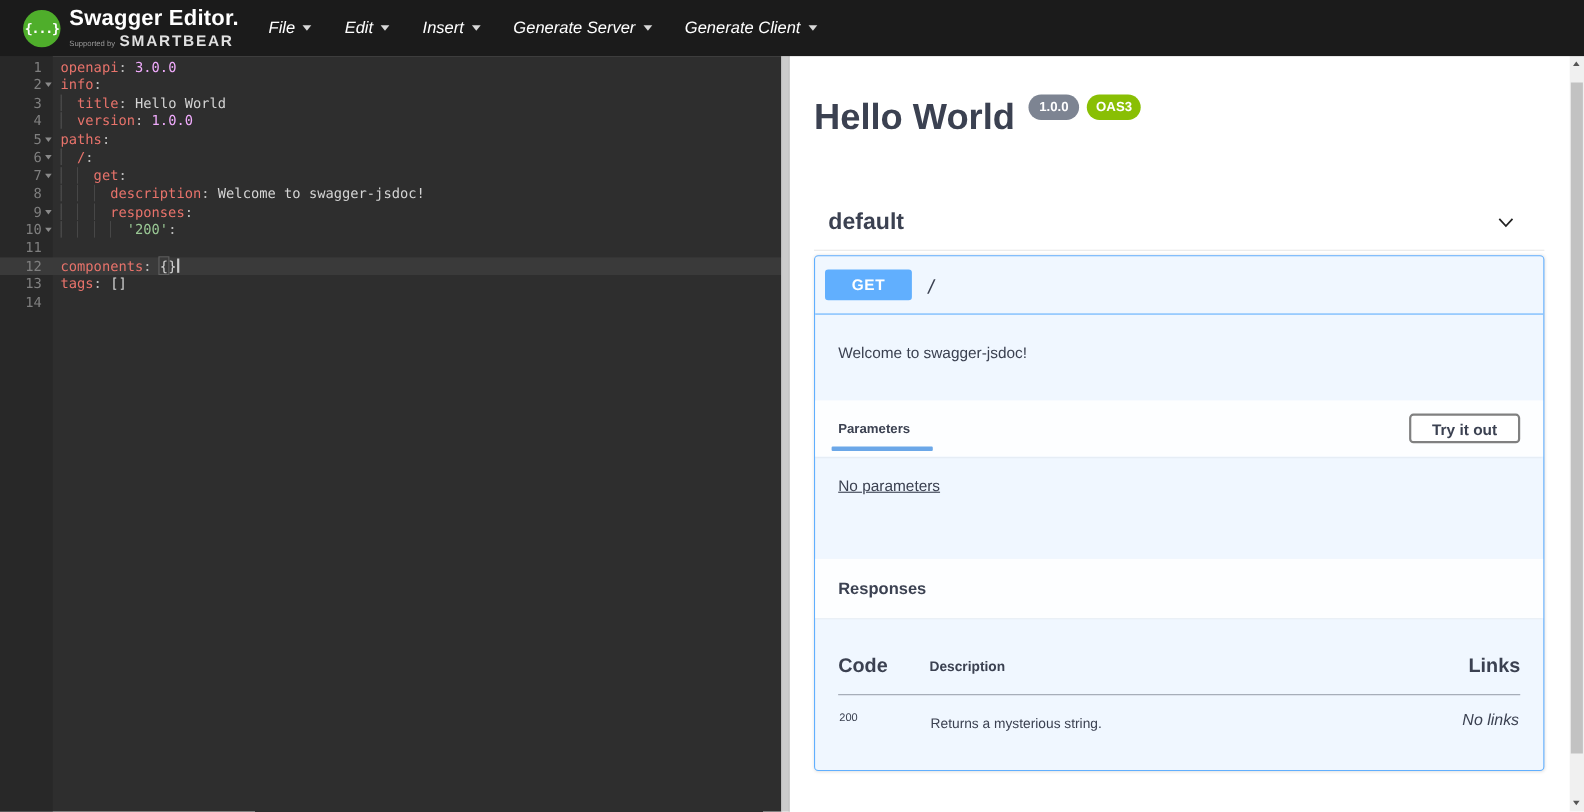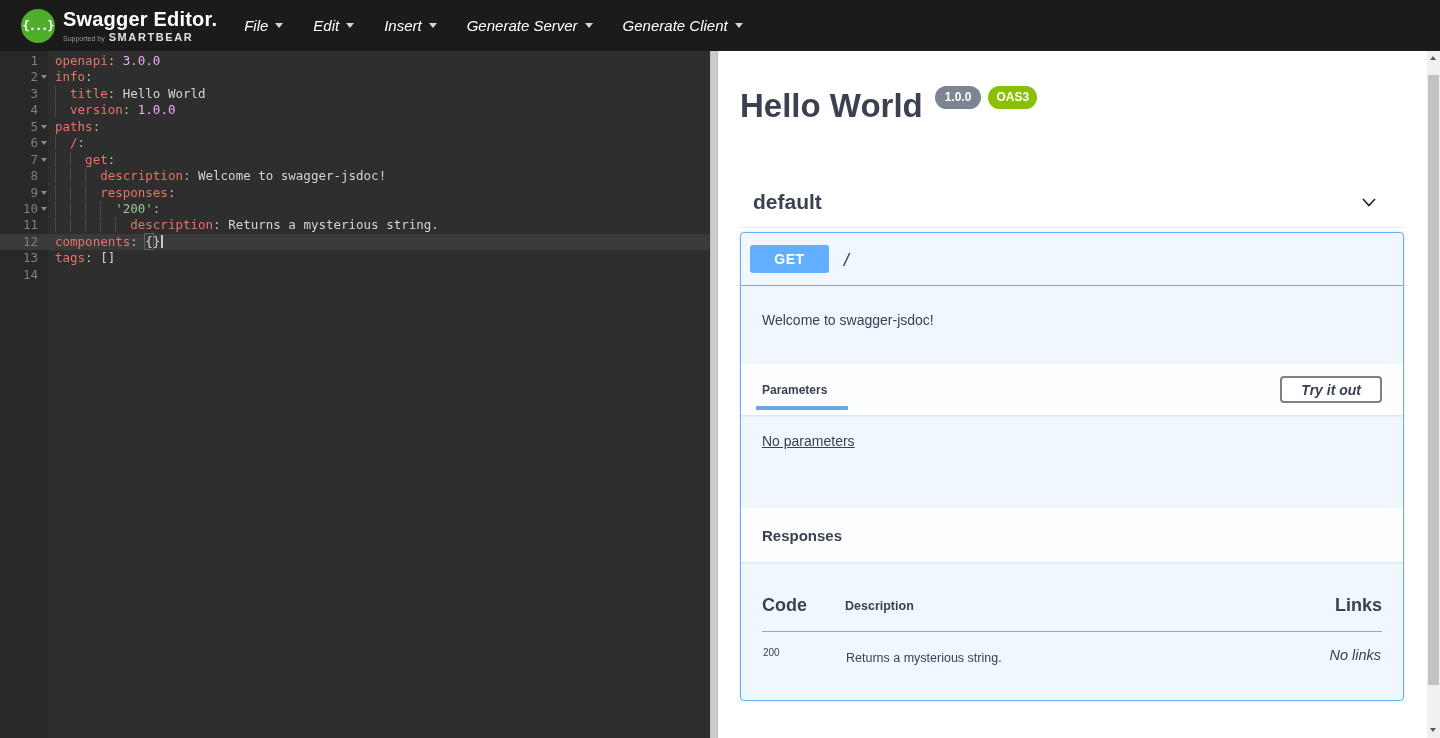--- a/index.html
+++ b/index.html
@@ -22,21 +22,21 @@
   .topbar{position:absolute;top:0;left:0;width:1440px;height:51px;background:var(--topbar_bg);
     display:flex;align-items:center;z-index:10;}
   .brand-link{display:flex;align-items:center;margin-left:21px;cursor:pointer;}
   .logo-circle{width:34px;height:34px;border-radius:50%;background:var(--logo_green);
     display:flex;align-items:center;justify-content:center;flex:0 0 auto;}
   .logo-glyph{color:#fff;font-family:"DejaVu Sans Mono",monospace;font-size:12px;font-weight:bold;letter-spacing:-1px;}
   .brand-text{margin-left:8px;display:flex;flex-direction:column;}
   .brand-title{color:#fff;font-size:20px;font-weight:600;line-height:22px;letter-spacing:.2px;}
   .brand-tagline{display:flex;align-items:baseline;margin-top:1px;}
   .tagline-prefix{color:#9a9a9a;font-size:7px;}
-  .tagline-brand{color:#e0e0e0;font-size:11px;font-weight:700;letter-spacing:1.6px;margin-left:4px;}
+  .tagline-brand{color:#e0e0e0;font-size:14px;font-weight:700;letter-spacing:1.6px;margin-left:4px;}
   .menu{display:flex;align-items:center;margin-left:12px;height:100%;font-style:italic;}
   .menu-item{display:flex;align-items:center;color:#fff;font-size:15px;padding:0 15px;height:100%;cursor:pointer;}
   .menu-caret{margin-left:7px;width:0;height:0;border-left:4px solid transparent;border-right:4px solid transparent;
     border-top:5px solid #d8d8d8;}
 
   
   .main{position:absolute;top:51px;left:0;width:1440px;height:687px;display:flex;}
 
   
   .editor-pane{width:710px;height:100%;background:var(--editor_bg);position:relative;overflow:hidden;cursor:text;}
@@ -84,21 +84,21 @@
     width:79px;height:28px;display:flex;align-items:center;justify-content:center;letter-spacing:.5px;}
   .op-path{margin-left:13px;font-family:"DejaVu Sans Mono",monospace;font-size:16px;color:var(--text_dark);}
 
   .op-description{height:78px;padding:26px 21px;font-size:14px;color:var(--text_dark);}
 
   .section-header{height:51px;background:rgba(255,255,255,.85);box-shadow:0 1px 2px rgba(0,0,0,.1);
     display:flex;align-items:center;justify-content:space-between;padding:0 21px;position:relative;}
   .tab-item{font-size:12px;font-weight:700;color:var(--text_dark);cursor:pointer;}
   .tab-underline{position:absolute;left:15px;bottom:5px;width:92px;height:4px;background:#6ba7e8;border-radius:1px;}
   .tryout-btn{border:2px solid #808080;border-radius:4px;background:#fff;color:var(--text_dark);
-    font-weight:700;font-size:14px;height:27px;padding:0 19px;cursor:pointer;font-family:"Liberation Sans",sans-serif;font-style:italic;}
+    font-weight:700;font-size:14px;height:27px;padding:0 19px;cursor:pointer;font-family:"Liberation Sans",sans-serif;}
 
   .op-parameters{height:93px;padding:18px 21px;font-size:14px;color:var(--text_dark);text-decoration:underline;}
 
   .responses-header{height:54px;}
   .responses-title{font-size:15px;font-weight:700;color:var(--text_dark);}
 
   .responses-body{padding:20px 21px 34px 21px;}
   table.responses{width:100%;border-collapse:collapse;}
   table.responses thead td{padding:13px 0 15px 0;border-bottom:1px solid rgba(59,65,81,.25);color:var(--text_dark);}
   .col-code{width:83px;}
@@ -164,21 +164,21 @@
         <div class="code-row"><span class="gutter-num">1</span><span class="code-text"><span class="tk-key">openapi</span><span class="tk-punc">: </span><span class="tk-num">3.0.0</span></span></div>
         <div class="code-row"><span class="gutter-num">2</span><span class="fold-caret"></span><span class="code-text"><span class="tk-key">info</span><span class="tk-punc">:</span></span></div>
         <div class="code-row"><span class="gutter-num">3</span><span class="code-text"><span class="tk-indent">  </span><span class="tk-key">title</span><span class="tk-punc">: </span><span class="tk-plain">Hello World</span></span></div>
         <div class="code-row"><span class="gutter-num">4</span><span class="code-text"><span class="tk-indent">  </span><span class="tk-key">version</span><span class="tk-punc">: </span><span class="tk-num">1.0.0</span></span></div>
         <div class="code-row"><span class="gutter-num">5</span><span class="fold-caret"></span><span class="code-text"><span class="tk-key">paths</span><span class="tk-punc">:</span></span></div>
         <div class="code-row"><span class="gutter-num">6</span><span class="fold-caret"></span><span class="code-text"><span class="tk-indent">  </span><span class="tk-key">/</span><span class="tk-punc">:</span></span></div>
         <div class="code-row"><span class="gutter-num">7</span><span class="fold-caret"></span><span class="code-text"><span class="tk-indent">    </span><span class="tk-key">get</span><span class="tk-punc">:</span></span></div>
         <div class="code-row"><span class="gutter-num">8</span><span class="code-text"><span class="tk-indent">      </span><span class="tk-key">description</span><span class="tk-punc">: </span><span class="tk-plain">Welcome to swagger-jsdoc!</span></span></div>
         <div class="code-row"><span class="gutter-num">9</span><span class="fold-caret"></span><span class="code-text"><span class="tk-indent">      </span><span class="tk-key">responses</span><span class="tk-punc">:</span></span></div>
         <div class="code-row"><span class="gutter-num">10</span><span class="fold-caret"></span><span class="code-text"><span class="tk-indent">        </span><span class="tk-str">'200'</span><span class="tk-punc">:</span></span></div>
-        <div class="code-row"><span class="gutter-num">11</span><span class="code-text"><span class="tk-indent">          </span><span class="tk-key">description</span><span class="tk-punc">: </span><span class="tk-plain">Returns a mysterious string.</span></span></div>
+        <div class="code-row"><span class="gutter-num">11</span></div>
         <div class="code-row active"><span class="gutter-num">12</span><span class="code-text"><span class="tk-key">components</span><span class="tk-punc">: </span><span class="tk-bracket">{</span><span class="tk-plain">}</span><span class="caret-bar"></span></span></div>
         <div class="code-row"><span class="gutter-num">13</span><span class="code-text"><span class="tk-key">tags</span><span class="tk-punc">: </span><span class="tk-plain">[]</span></span></div>
         <div class="code-row"><span class="gutter-num">14</span><span class="code-text"></span></div>
       </div>
   </div>
 
   <div class="splitter"></div>
 
   <div class="preview">
     <div class="pv-content">

